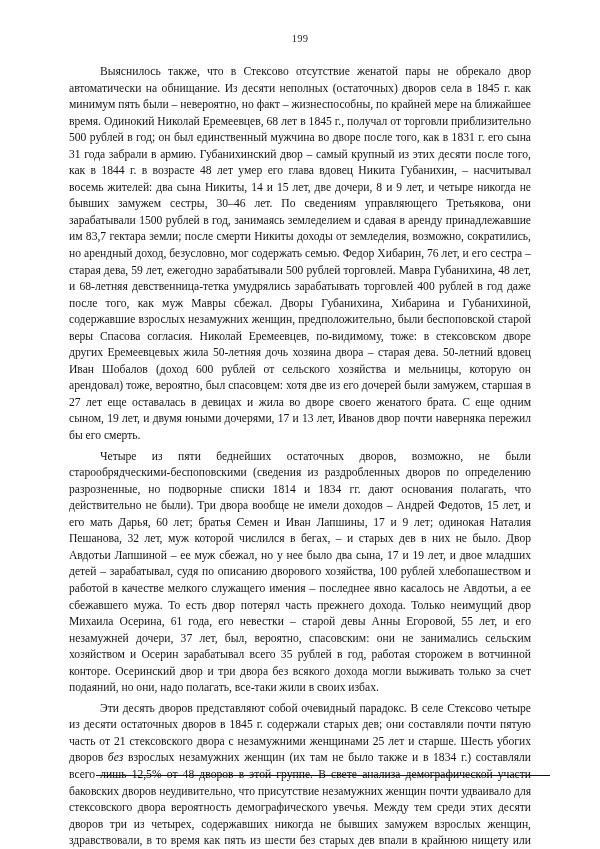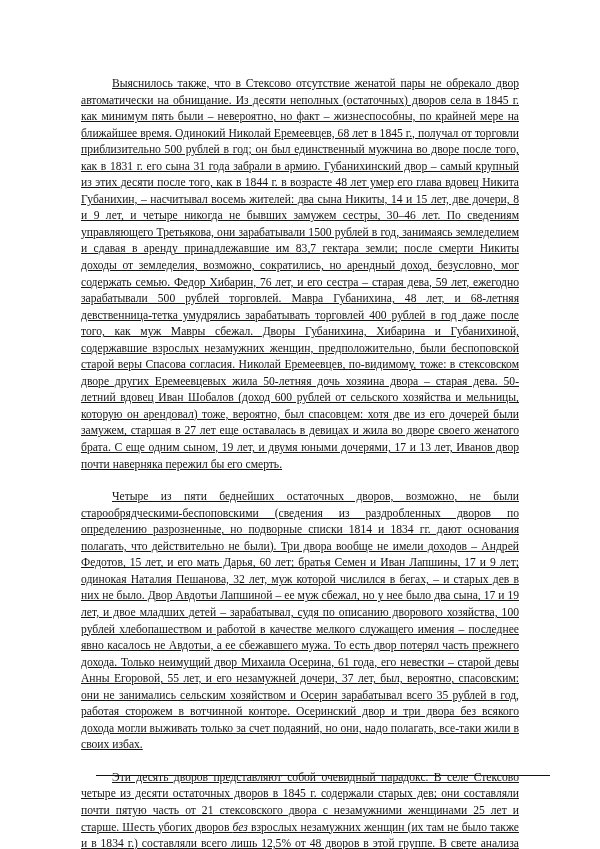--- a/index.html
+++ b/index.html
@@ -32,24 +32,23 @@
     left: 65px;
     width: 470px;
     font-size: 11.6px;
     line-height: 16.55px;
     text-align: justify;
     text-justify: inter-word;
     color: #141414;
     hyphens: none;
   }
   .body-text p {
-    margin: 16px;
+    margin: 4px;
     text-indent: 31px;
     text-align: justify;
-    text-decoration: underline;
   }
   .body-text p.last-para {
     text-indent: 31px;
   }
   i, .ital {
     font-style: italic;
   }
   .footnote-rule {
     position: absolute;
     left: 96px;
@@ -57,20 +56,21 @@
     width: 454px;
     height: 0;
     border-top: 1.4px solid #111111;
   }
 </style>
 </head>
 <body>
 
 <div class="page">
 
+  <div class="page-number">199</div>
 
   <div class="body-text">
     <p>Выяснилось также, что в Стексово отсутствие женатой пары не обрекало двор автоматически на обнищание. Из десяти неполных (остаточных) дворов села в 1845 г. как минимум пять были – невероятно, но факт – жизнеспособны, по крайней мере на ближайшее время. Одинокий Николай Еремеевцев, 68 лет в 1845 г., получал от торговли приблизительно 500 рублей в год; он был единственный мужчина во дворе после того, как в 1831 г. его сына 31 года забрали в армию. Губанихинский двор – самый крупный из этих десяти после того, как в 1844 г. в возрасте 48 лет умер его глава вдовец Никита Губанихин, – насчитывал восемь жителей: два сына Никиты, 14 и 15 лет, две дочери, 8 и 9 лет, и четыре никогда не бывших замужем сестры, 30–46 лет. По сведениям управляющего Третьякова, они зарабатывали 1500 рублей в год, занимаясь земледелием и сдавая в аренду принадлежавшие им 83,7 гектара земли; после смерти Никиты доходы от земледелия, возможно, сократились, но арендный доход, безусловно, мог содержать семью. Федор Хибарин, 76 лет, и его сестра – старая дева, 59 лет, ежегодно зарабатывали 500 рублей торговлей. Мавра Губанихина, 48 лет, и 68-летняя девственница-тетка умудрялись зарабатывать торговлей 400 рублей в год даже после того, как муж Мавры сбежал. Дворы Губанихина, Хибарина и Губанихиной, содержавшие взрослых незамужних женщин, предположительно, были беспоповской старой веры Спасова согласия. Николай Еремеевцев, по-видимому, тоже: в стексовском дворе других Еремеевцевых жила 50-летняя дочь хозяина двора – старая дева. 50-летний вдовец Иван Шобалов (доход 600 рублей от сельского хозяйства и мельницы, которую он арендовал) тоже, вероятно, был спасовцем: хотя две из его дочерей были замужем, старшая в 27 лет еще оставалась в девицах и жила во дворе своего женатого брата. С еще одним сыном, 19 лет, и двумя юными дочерями, 17 и 13 лет, Иванов двор почти наверняка пережил бы его смерть.</p>
     <p>Четыре из пяти беднейших остаточных дворов, возможно, не были старообрядческими-беспоповскими (сведения из раздробленных дворов по определению разрозненные, но подворные списки 1814 и 1834 гг. дают основания полагать, что действительно не были). Три двора вообще не имели доходов – Андрей Федотов, 15 лет, и его мать Дарья, 60 лет; братья Семен и Иван Лапшины, 17 и 9 лет; одинокая Наталия Пешанова, 32 лет, муж которой числился в бегах, – и старых дев в них не было. Двор Авдотьи Лапшиной – ее муж сбежал, но у нее было два сына, 17 и 19 лет, и двое младших детей – зарабатывал, судя по описанию дворового хозяйства, 100 рублей хлебопашеством и работой в качестве мелкого служащего имения – последнее явно касалось не Авдотьи, а ее сбежавшего мужа. То есть двор потерял часть прежнего дохода. Только неимущий двор Михаила Осерина, 61 года, его невестки – старой девы Анны Егоровой, 55 лет, и его незамужней дочери, 37 лет, был, вероятно, спасовским: они не занимались сельским хозяйством и Осерин зарабатывал всего 35 рублей в год, работая сторожем в вотчинной конторе. Осеринский двор и три двора без всякого дохода могли выживать только за счет подаяний, но они, надо полагать, все-таки жили в своих избах.</p>
     <p id="para-rich">Эти десять дворов представляют собой очевидный парадокс. В селе Стексово четыре из десяти остаточных дворов в 1845 г. содержали старых дев; они составляли почти пятую часть от 21 стексовского двора с незамужними женщинами 25 лет и старше. Шесть убогих дворов <i>без</i> взрослых незамужних женщин (их там не было также и в 1834 г.) составляли всего лишь 12,5% от 48 дворов в этой группе. В свете анализа демографической участи баковских дворов неудивительно, что присутствие незамужних женщин почти удваивало для стексовского двора вероятность демографического увечья. Между тем среди этих десяти дворов три из четырех, содержавших никогда не бывших замужем взрослых женщин, здравствовали, в то время как пять из шести без старых дев впали в крайнюю нищету или нуждались: в остаточных дворах старые девы соотносились с достатком, а не с бедностью.</p>
     <p class="last-para">И это не было нечаянным подарком судьбы, однажды выпавшим около 1845 г. В период между 1834 и 1845 гг. процент выживаемости дворов, имевших и не имевших у себя</p>
   </div>
 
   <div class="footnote-rule"></div>
 

